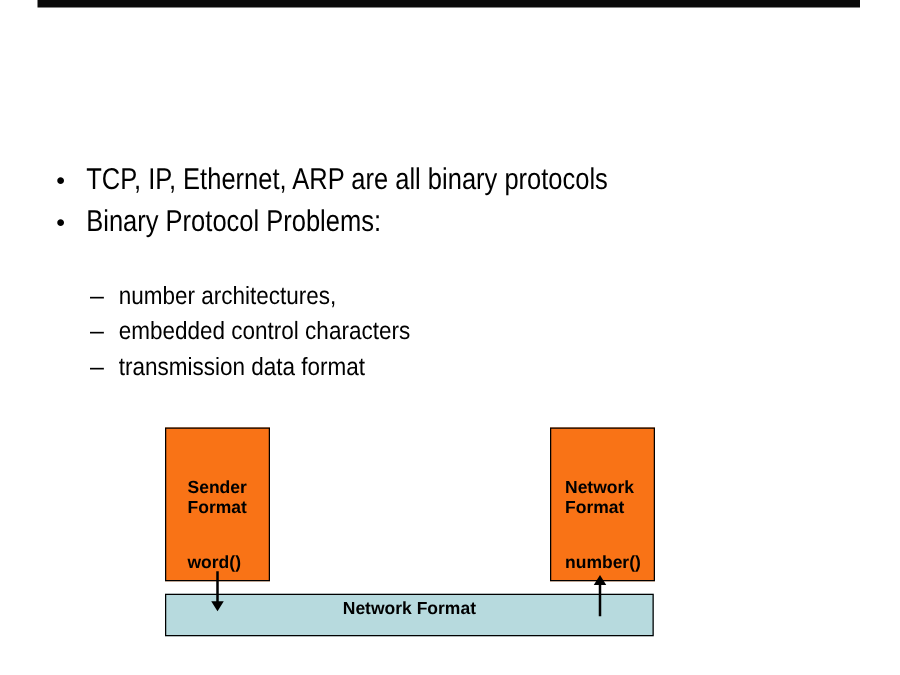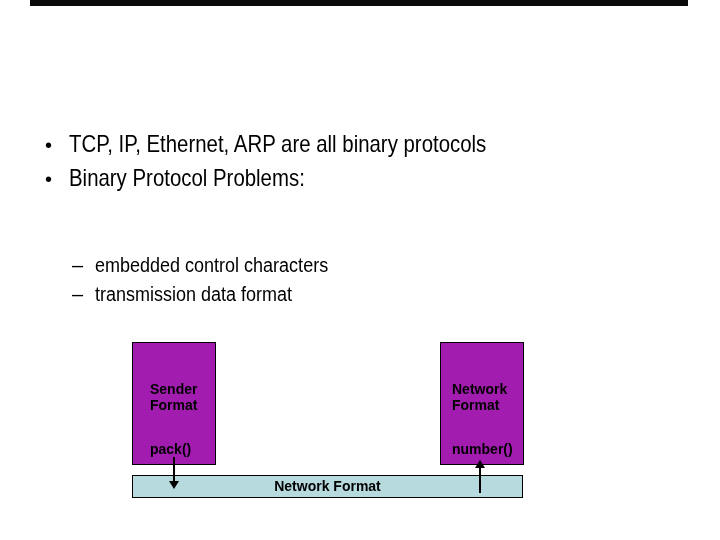--- a/index.html
+++ b/index.html
@@ -14,29 +14,29 @@
   }
   .sx73{display:inline-block;transform:scaleX(.73);transform-origin:0 50%;}
   .sx85{display:inline-block;transform:scaleX(.85);transform-origin:0 50%;}
   .sx90{display:inline-block;transform:scaleX(.90);transform-origin:0 50%;}
   .b-row{position:absolute;left:45px;font-size:24px;line-height:24px;white-space:nowrap;}
   .b-row .marker{display:inline-block;width:24px;font-size:20px;}
   .sub-row{position:absolute;left:72px;font-size:20px;line-height:20px;white-space:nowrap;}
   .sub-row .marker{display:inline-block;width:23px;}
   .diagram-box{
     position:absolute;width:84px;height:123px;top:342px;
-    background:#a21caf;border:1px solid #000;box-sizing:border-box;
+    background:#f97316;border:1px solid #000;box-sizing:border-box;
   }
   .box-sender{left:132px;}
   .box-receiver{left:440px;}
   .box-label{position:absolute;left:17px;top:38px;font-size:14px;font-weight:bold;line-height:16px;}
   .box-receiver .box-label,.box-receiver .box-fn{left:11px;}
   .box-fn{position:absolute;left:17px;top:99px;font-size:14px;font-weight:bold;line-height:14px;white-space:nowrap;}
   .network-bar{
-    position:absolute;left:132px;top:475px;width:391px;height:23px;
+    position:absolute;left:132px;top:475px;width:391px;height:34px;
     background:#b7dade;border:1px solid #000;box-sizing:border-box;
     text-align:center;font-size:14px;font-weight:bold;line-height:21px;
   }
   .arrow-line{position:absolute;width:2px;background:#000;}
   .arrow-head{position:absolute;width:0;height:0;}
   .down-line{left:173px;top:457px;height:26px;}
   .down-head{left:169px;top:481px;border-left:5px solid transparent;border-right:5px solid transparent;border-top:8px solid #000;}
   .up-line{left:479px;top:466px;height:27px;}
   .up-head{left:475px;top:460px;border-left:5px solid transparent;border-right:5px solid transparent;border-bottom:8px solid #000;}
 </style>
@@ -48,33 +48,36 @@
   <div class="top-bar"></div>
 
 
   <div class="b-row" style="top:132px">
     <span class="marker">•</span><span class="sx85">TCP, IP, Ethernet, ARP are all binary protocols</span>
   </div>
   <div class="b-row" style="top:166px">
     <span class="marker">•</span><span class="sx85">Binary Protocol Problems:</span>
   </div>
 
+  <div class="sub-row" style="top:227px">
+    <span class="marker">–</span><span class="sx90">number architectures,</span>
+  </div>
   <div class="sub-row" style="top:255px">
     <span class="marker">–</span><span class="sx90">embedded control characters</span>
   </div>
   <div class="sub-row" style="top:284px">
     <span class="marker">–</span><span class="sx90">transmission data format</span>
   </div>
 
   <div class="diagram-box box-sender">
     <div class="box-label">
       <div>Sender</div>
       <div>Format</div>
     </div>
-    <div class="box-fn">pack()</div>
+    <div class="box-fn">word()</div>
   </div>
 
   <div class="diagram-box box-receiver">
     <div class="box-label">
       <div>Network</div>
       <div>Format</div>
     </div>
     <div class="box-fn">number()</div>
   </div>
 

